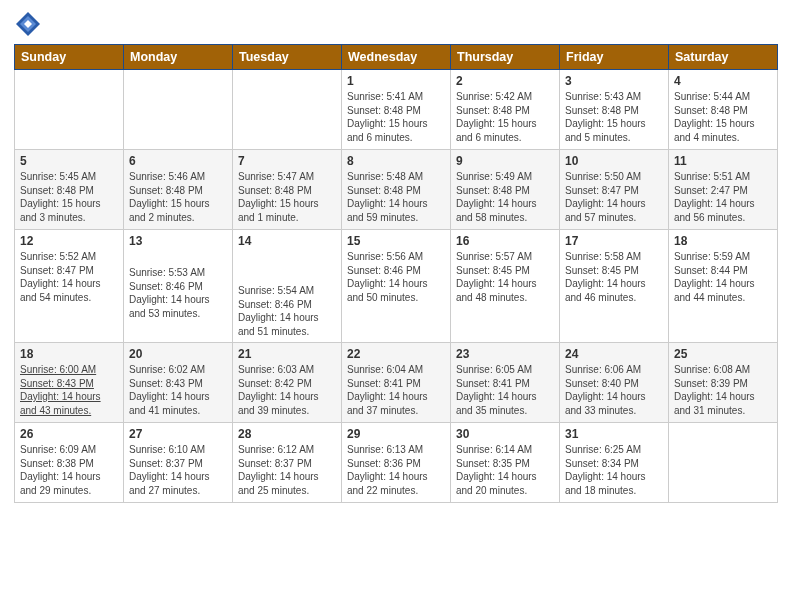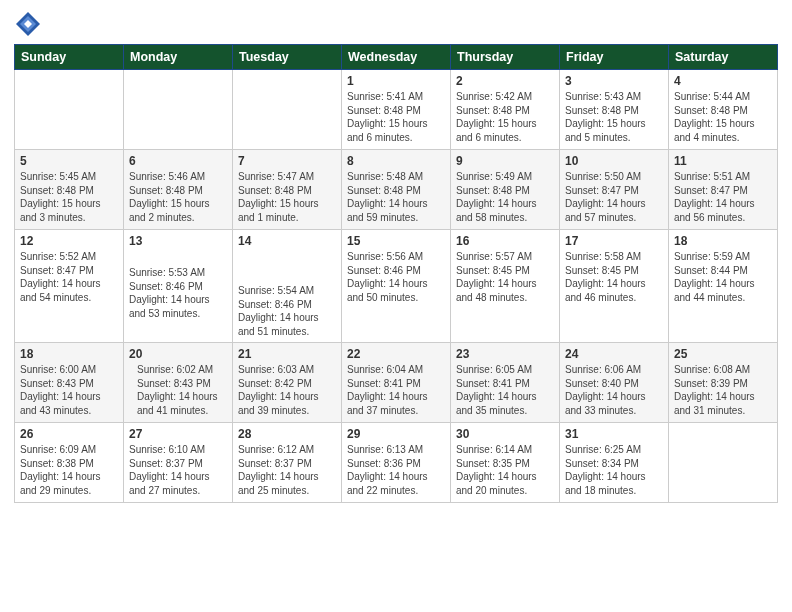--- a/index.html
+++ b/index.html
@@ -48,21 +48,21 @@
     .location {
       font-size: 14px;
       color: #555;
     }
     .calendar {
       width: 100%;
       border-collapse: collapse;
       table-layout: fixed;
     }
     .calendar th {
-      background: #14532d;
+      background: #a16207;
       color: #fff;
       text-align: left;
       padding: 5px 6px;
       font-size: 12.5px;
       font-weight: bold;
       border: 1px solid #1e4a8a;
     }
     .calendar td {
       border: 1px solid #ccc;
       vertical-align: top;
@@ -198,21 +198,21 @@
           <td>
             <span class="day-number">10</span>
             <div class="day-detail" style="white-space: pre-line;">Sunrise: 5:50 AM
 Sunset: 8:47 PM
 Daylight: 14 hours
 and 57 minutes.</div>
           </td>
           <td>
             <span class="day-number">11</span>
             <div class="day-detail" style="white-space: pre-line;">Sunrise: 5:51 AM
-Sunset: 8:47 PM
+Sunset: 2:47 PM
 Daylight: 14 hours
 and 56 minutes.</div>
           </td>
         </tr>
         <tr>
           <td>
             <span class="day-number">12</span>
             <div class="day-detail" style="white-space: pre-line;">Sunrise: 5:52 AM
 Sunset: 8:47 PM
 Daylight: 14 hours
@@ -257,28 +257,28 @@
             <span class="day-number">18</span>
             <div class="day-detail" style="white-space: pre-line;">Sunrise: 5:59 AM
 Sunset: 8:44 PM
 Daylight: 14 hours
 and 44 minutes.</div>
           </td>
         </tr>
         <tr>
           <td>
             <span class="day-number">18</span>
-            <div class="day-detail" style="white-space: pre-line;">Sunrise: 6:00 AM
+            <div class="day-detail" style="white-space: pre-line; text-decoration: underline;">Sunrise: 6:00 AM
 Sunset: 8:43 PM
 Daylight: 14 hours
 and 43 minutes.</div>
           </td>
           <td>
             <span class="day-number">20</span>
-            <div class="day-detail" style="white-space: pre-line; margin-left: 8px;">Sunrise: 6:02 AM
+            <div class="day-detail" style="white-space: pre-line;">Sunrise: 6:02 AM
 Sunset: 8:43 PM
 Daylight: 14 hours
 and 41 minutes.</div>
           </td>
           <td>
             <span class="day-number">21</span>
             <div class="day-detail" style="white-space: pre-line;">Sunrise: 6:03 AM
 Sunset: 8:42 PM
 Daylight: 14 hours
 and 39 minutes.</div>

